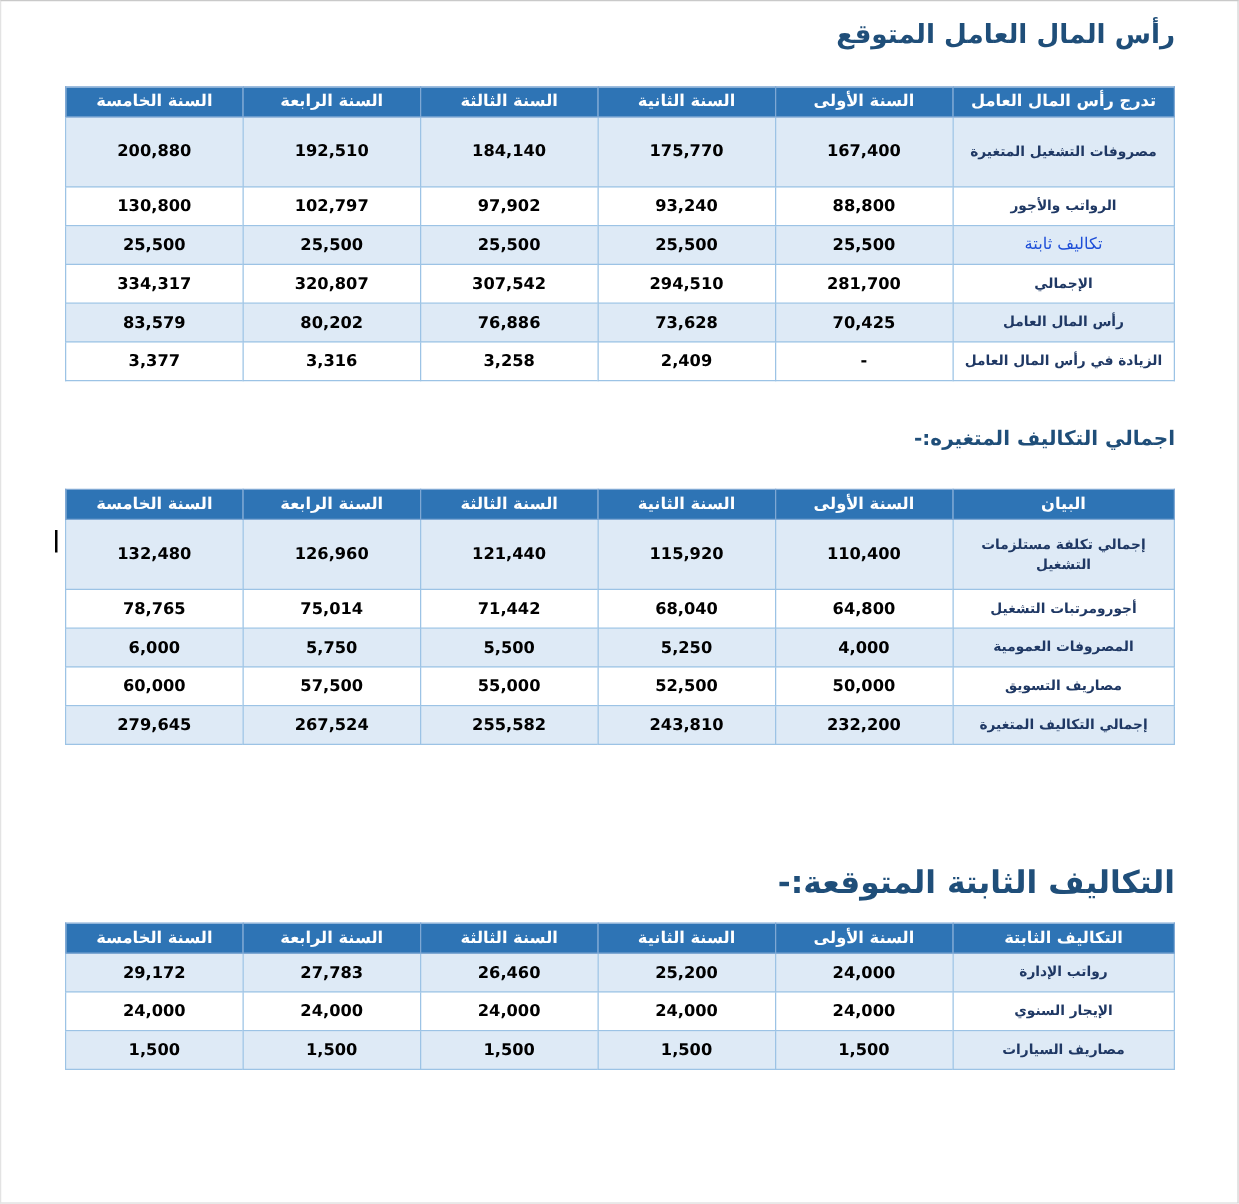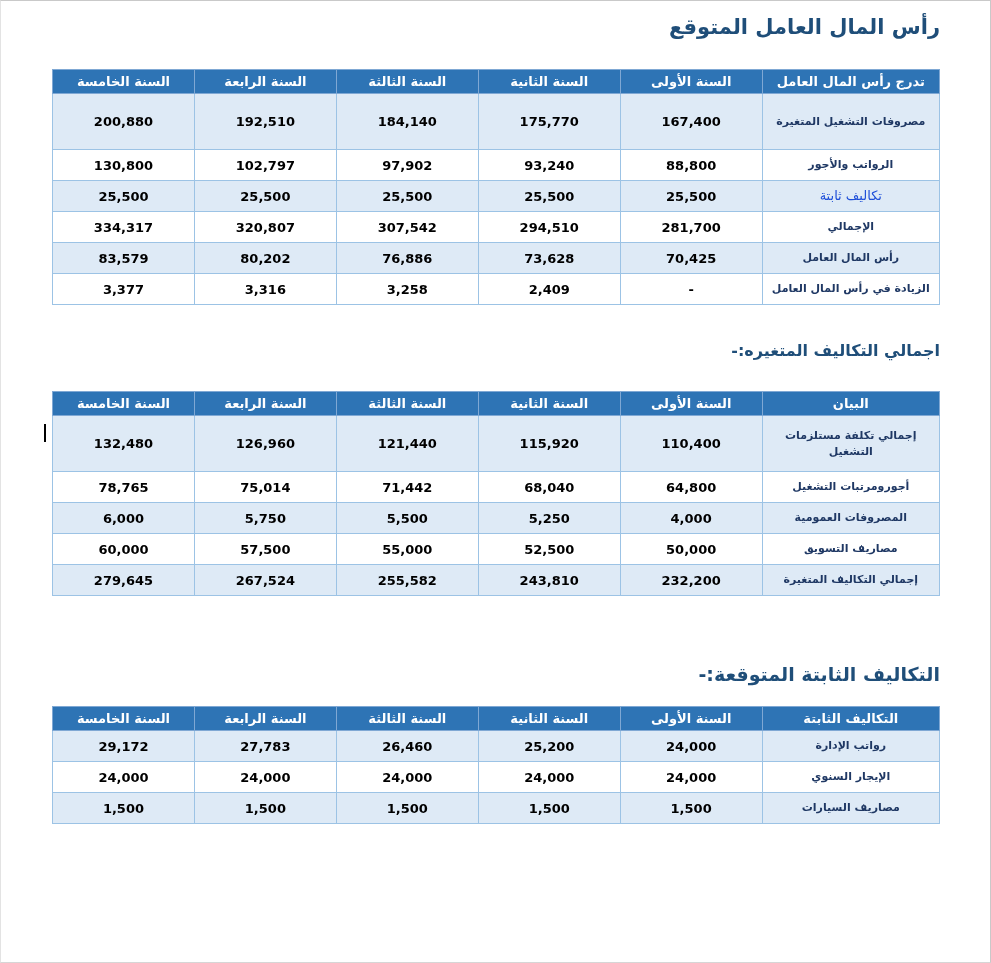--- a/index.html
+++ b/index.html
@@ -21,21 +21,21 @@
     padding: 12px 50px 0 51px;
   }
   h2.sec-title {
     color: #1F4E79;
     font-size: 21px;
     font-weight: bold;
     line-height: 28px;
   }
   h2.t1 { margin: 0 0 28px 0; text-align: right; }
   h2.t2 { margin: 32px 0 26px 0; font-size: 16px; }
-  h2.t3 { margin: 64px 0 18px 0; font-size: 19px; }
+  h2.t3 { margin: 96px 0 18px 0; font-size: 25px; }
   table.fin {
     width: 100%;
     border-collapse: collapse;
     table-layout: fixed;
   }
   table.fin th, table.fin td {
     border: 1px solid #9CC3E5;
     text-align: center;
     vertical-align: middle;
     padding: 4px 6px;

